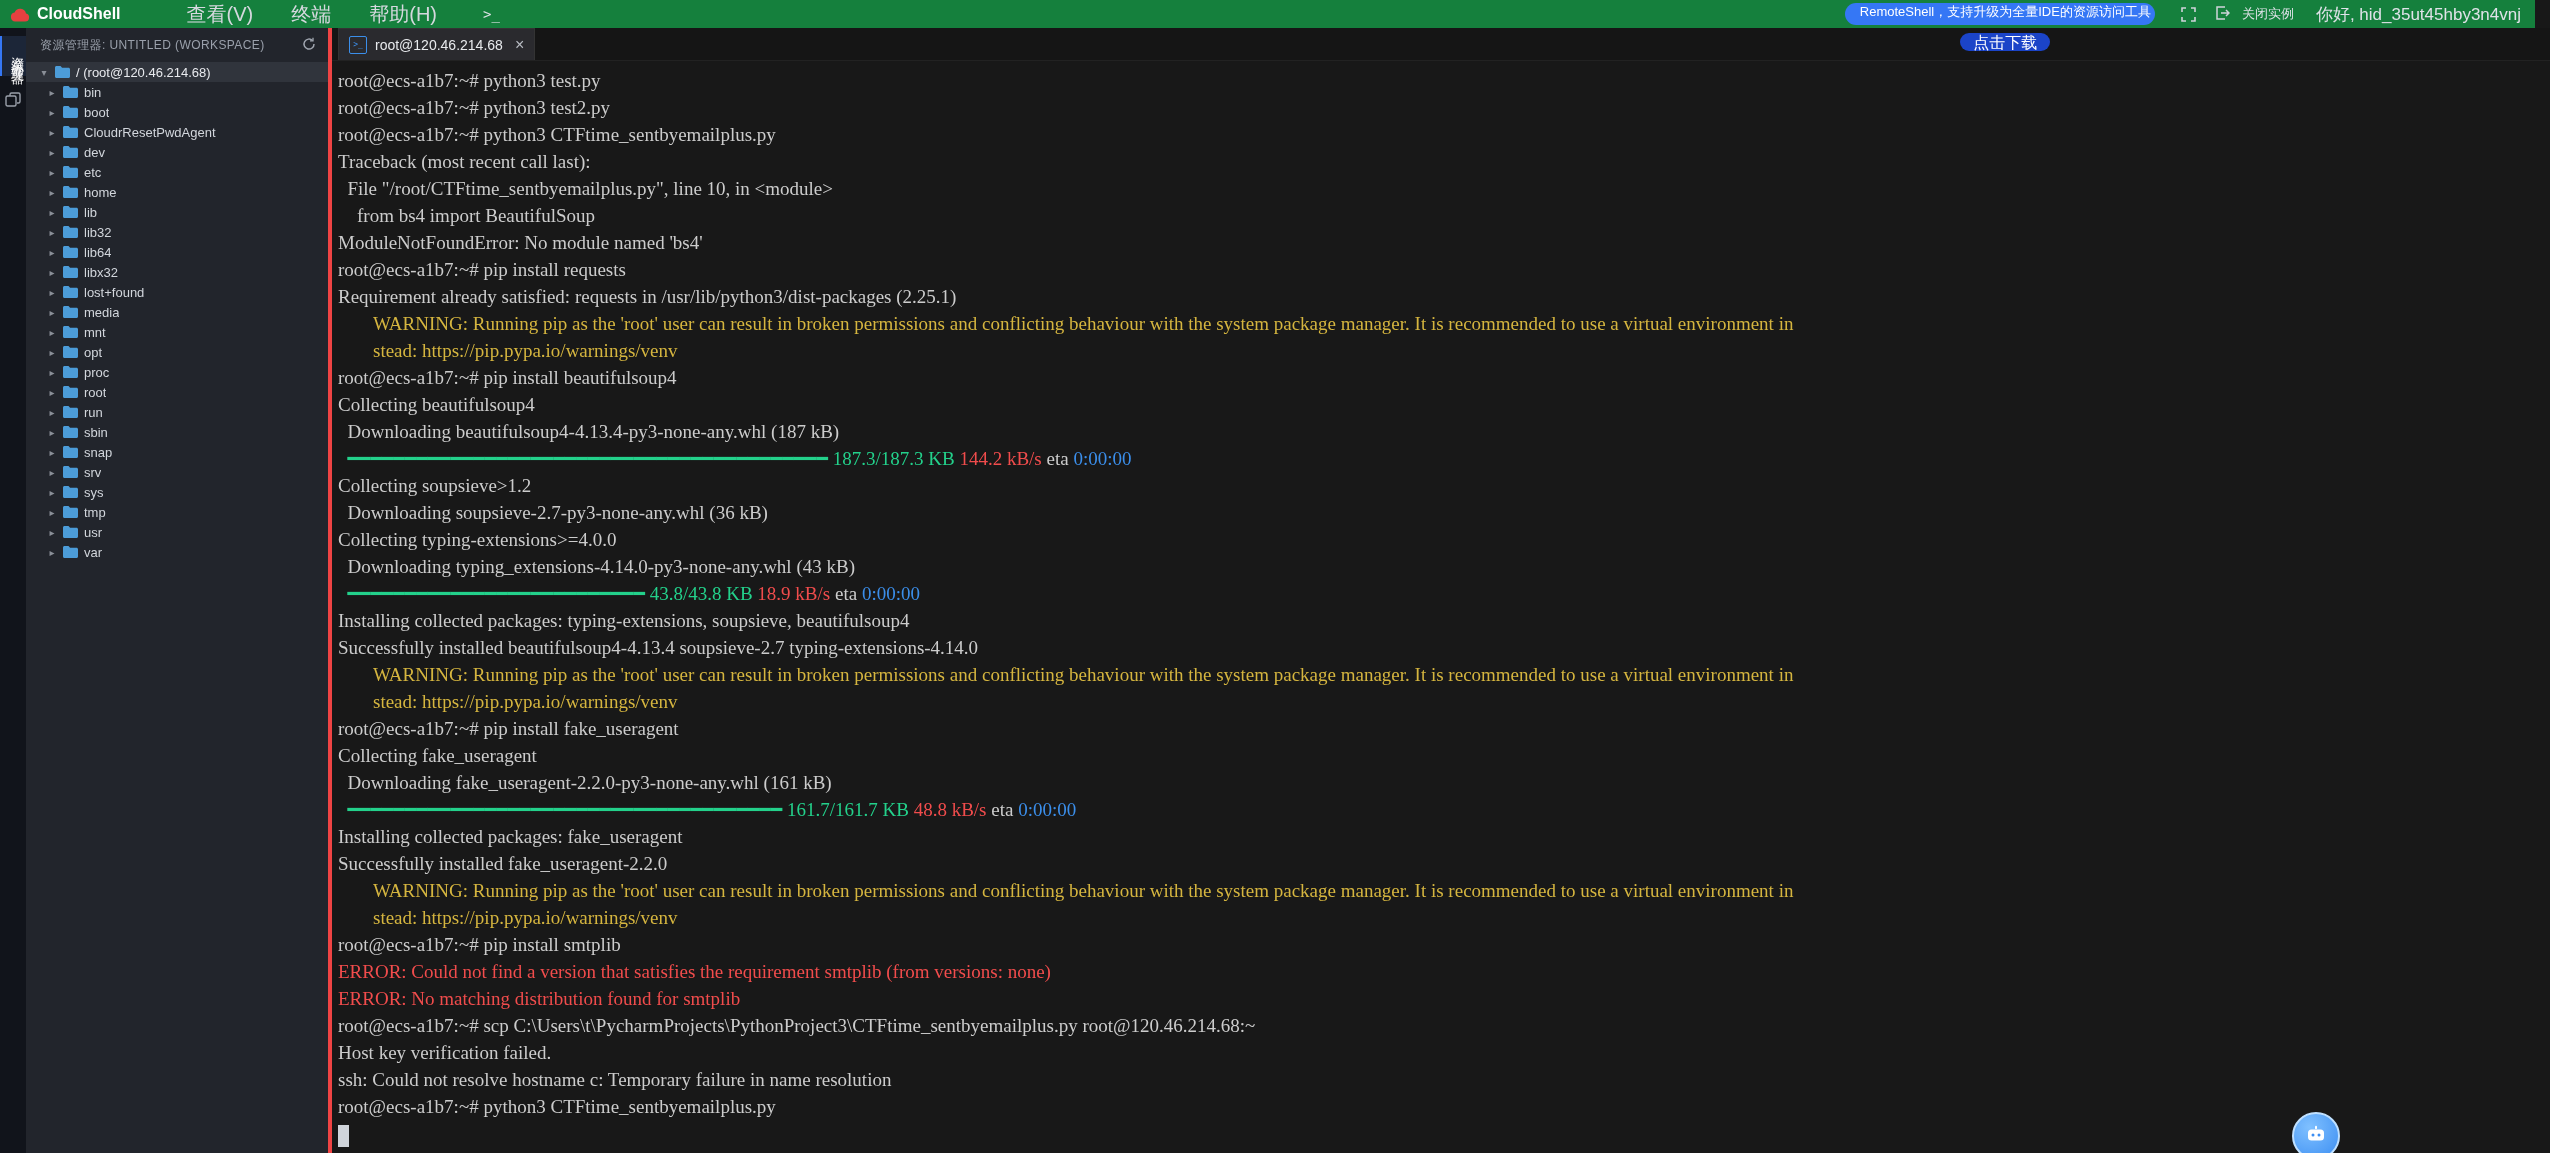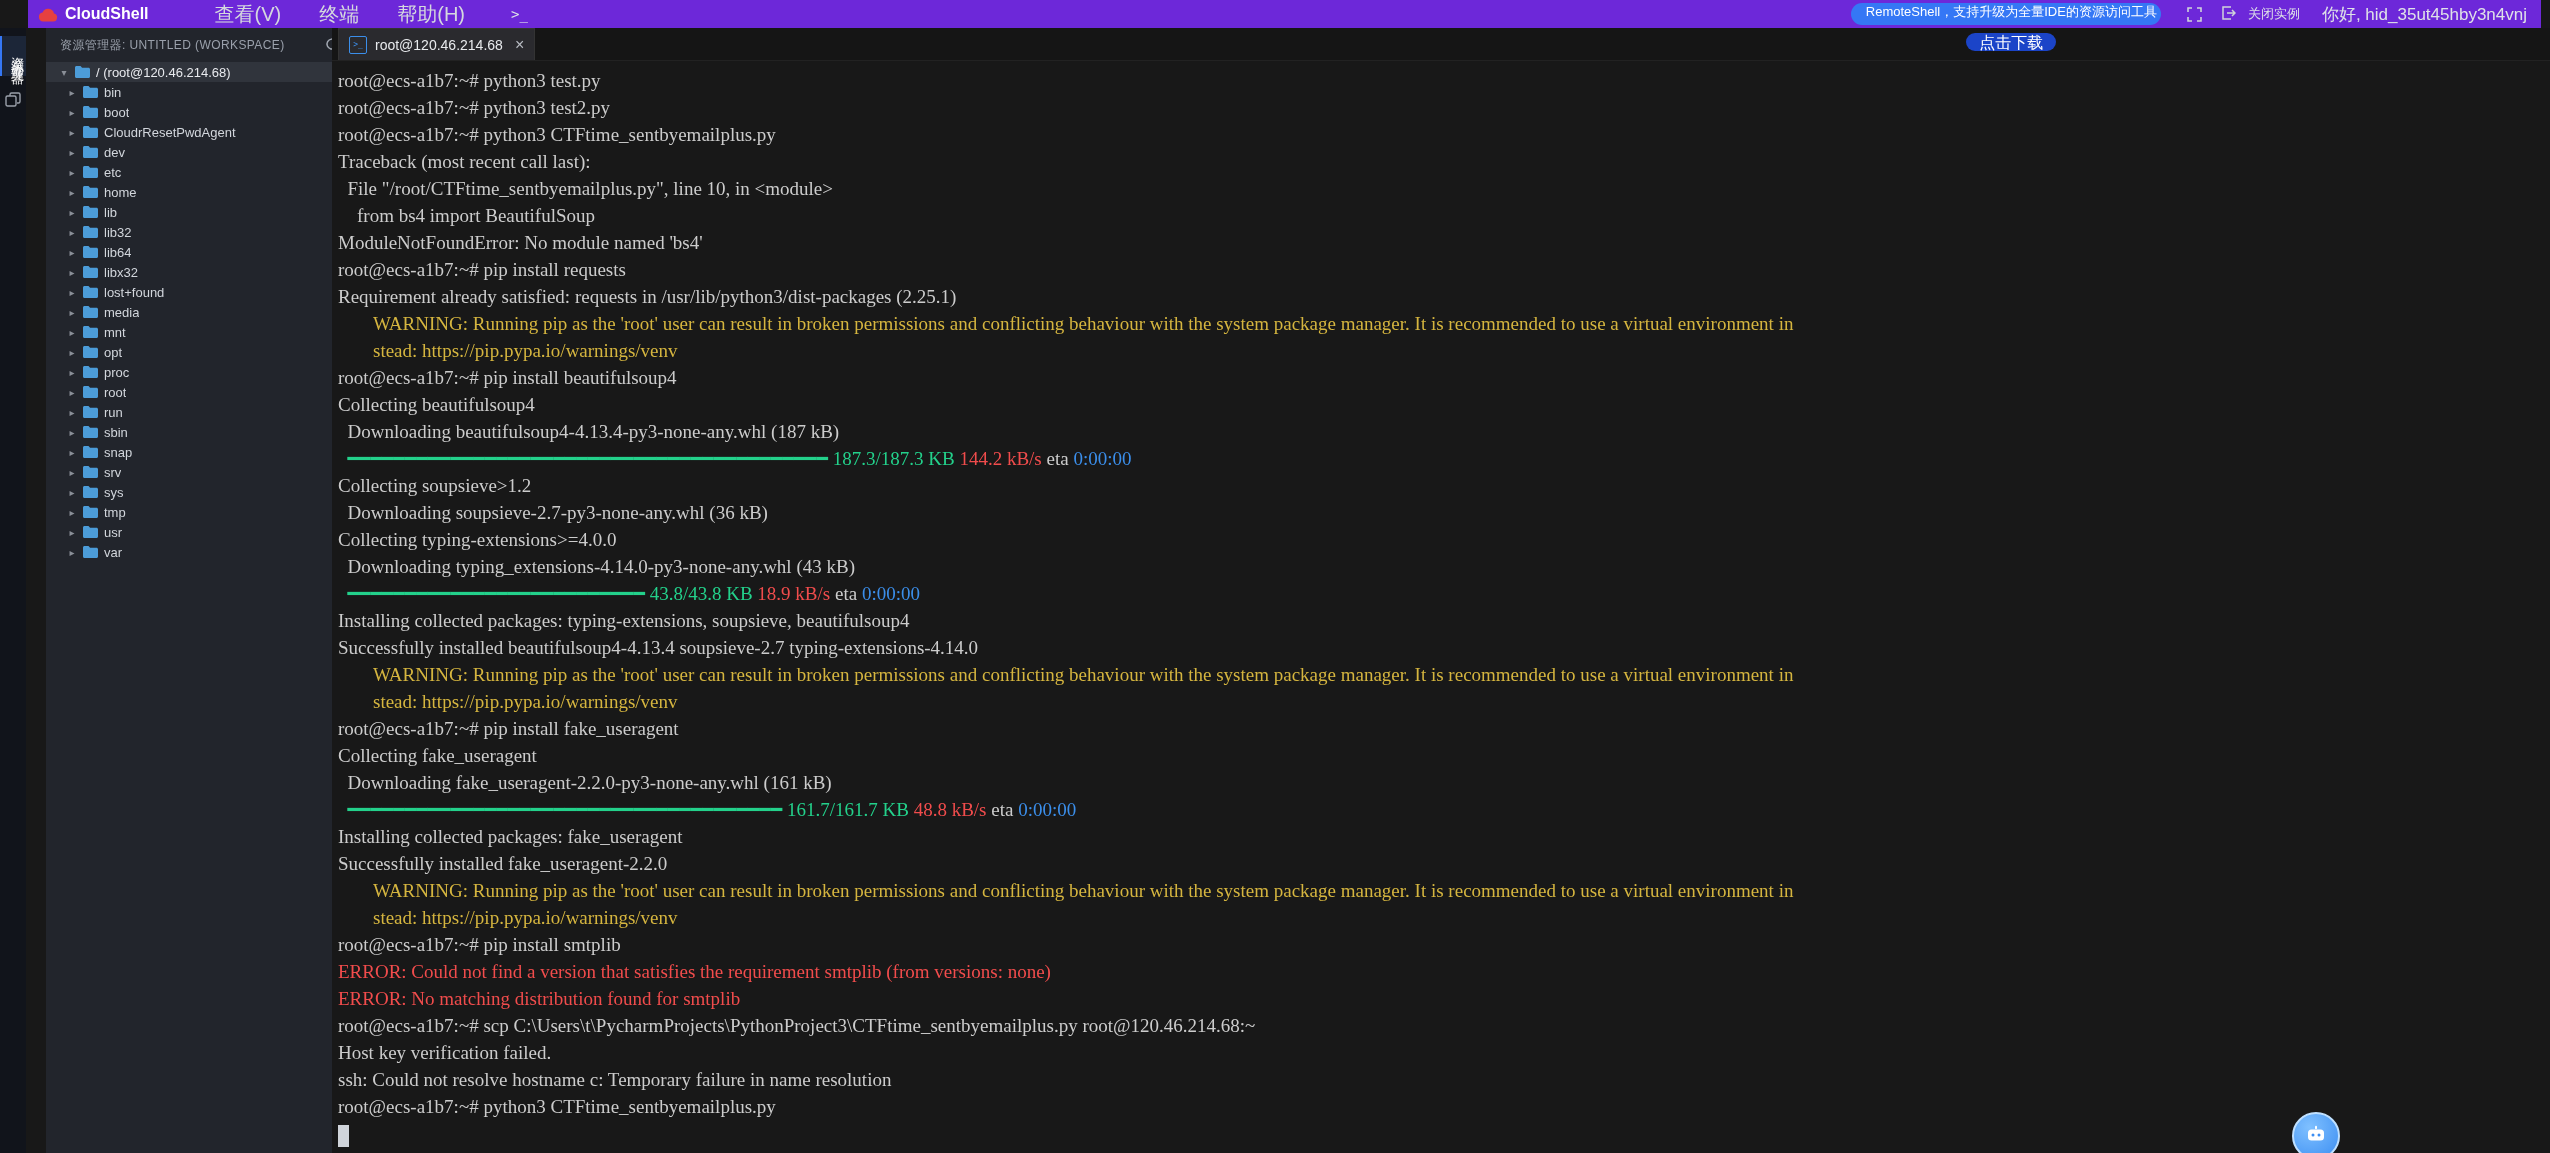--- a/index.html
+++ b/index.html
@@ -1,21 +1,21 @@
 <!DOCTYPE html>
 <html style="--accent-blue: #3577f5; --promo-button-blue: #1b44c8; --warning-yellow: #d5b53f; --error-red: #f14c4c; --progress-green: #23d18b; --speed-red: #f14c4c; --eta-blue: #3b8eea; --folder-blue: #4c9cd8; --logo-red: #e64040;"><head>
 <meta charset="utf-8">
 <style>
   html,body{margin:0;padding:0;background:#181818;}
   body{width:2550px;height:1153px;position:relative;overflow:hidden;
        font-family:"Liberation Sans",sans-serif;-webkit-font-smoothing:antialiased;}
 
   
-  .topbar{position:absolute;top:0;left:0;right:9px;height:28px;background:#6d28d9;
-          display:flex;align-items:center;padding:0 14px 0 10px;box-sizing:border-box;z-index:5;margin-left:28px;}
+  .topbar{position:absolute;top:0;left:0;right:15px;height:28px;background:#15803d;
+          display:flex;align-items:center;padding:0 14px 0 10px;box-sizing:border-box;z-index:5;}
   .logo{display:flex;align-items:center;}
   .apptitle{color:#ffffff;font-weight:bold;font-size:16px;margin-left:7px;margin-right:66px;}
   .menus{display:flex;gap:38px;}
   .menu{color:#d5d8de;font-size:20px;cursor:pointer;}
   .topterm{margin-left:46px;font-family:"DejaVu Sans Mono",monospace;font-size:14px;color:#dfe3e9;cursor:pointer;}
   .spacer{flex:1;}
   .promo{display:flex;align-items:center;gap:12px;background:var(--accent-blue,#3577f5);
          border-radius:12px;height:22px;padding:0 4px 0 15px;color:#fff;font-size:13px;cursor:pointer;flex-direction:column;}
   .dl{background:var(--promo-button-blue,#1b44c8);color:#fff;border:none;border-radius:9px;
       height:18px;padding:0 13px;font-size:16px;font-family:inherit;cursor:pointer;}
@@ -25,21 +25,21 @@
 
   
   .activitybar{position:absolute;top:28px;left:0;width:26px;bottom:0;background:#11141b;}
   .vlabel{margin:8px auto 0;width:26px;writing-mode:vertical-rl;text-orientation:upright;
           font-size:13px;letter-spacing:4px;color:#ffffff;background:#1c2638;
           padding:10px 0;text-align:center;box-sizing:border-box;border-left:2px solid var(--accent-blue,#3577f5);cursor:pointer;}
   .abicon{display:block;margin:16px auto 0;width:16px;height:16px;cursor:pointer;}
 
   
   .explorer{position:absolute;top:28px;left:26px;width:306px;bottom:0;background:#22252c;
-            border-right:1px solid #ef4444;box-sizing:border-box;overflow:hidden;margin-left:20px;}
+            border-right:4px solid #ef4444;box-sizing:border-box;overflow:hidden;}
   .exheader{display:flex;justify-content:space-between;align-items:center;
             padding:9px 12px 8px 14px;font-size:12px;letter-spacing:.4px;color:#9aa0ab;}
   .tree{font-size:13px;color:#d2d6dc;}
   .tree-row{height:20px;display:flex;align-items:center;gap:6px;padding-left:13px;cursor:pointer;white-space:nowrap;}
   .tree-row.root{background:#30343c;color:#e8eaee;}
   .tree-row.child{padding-left:21px;}
   .chev{color:#8a8f98;font-size:10px;width:10px;display:inline-block;text-align:center;}
   .folder{flex:0 0 auto;}
   .tlabel{overflow:hidden;text-overflow:ellipsis;}
 

